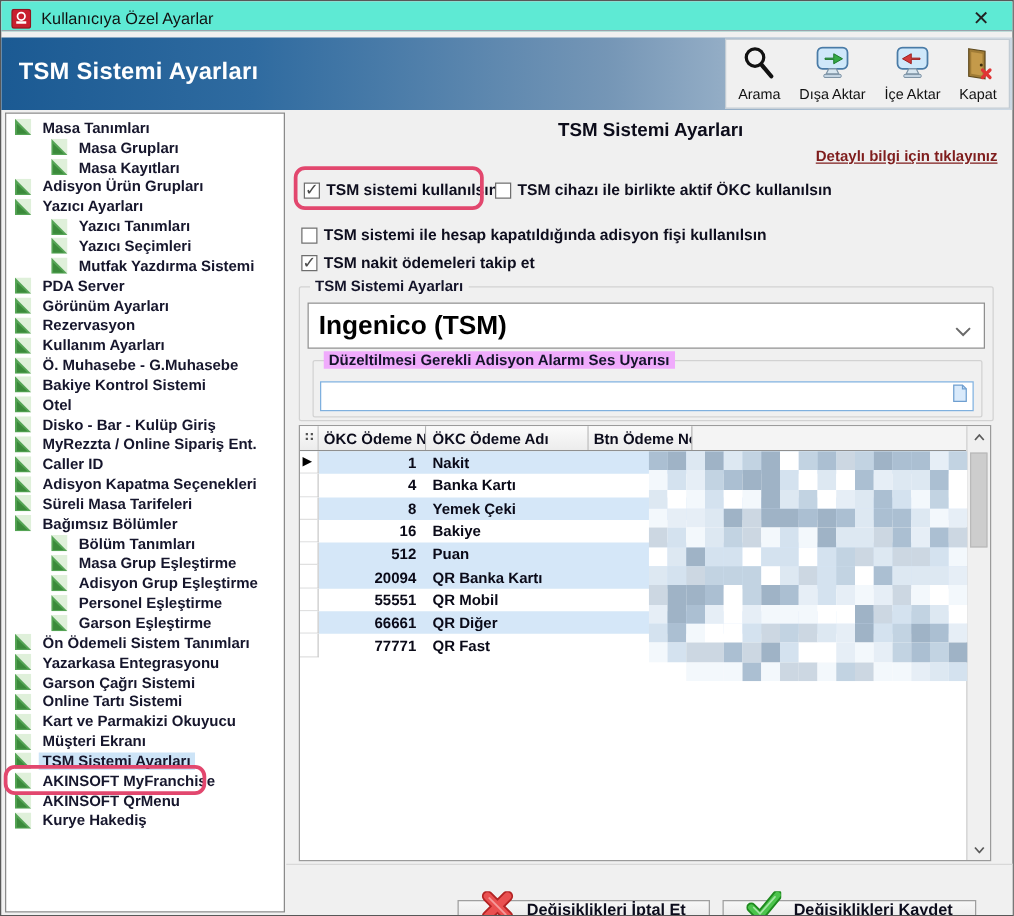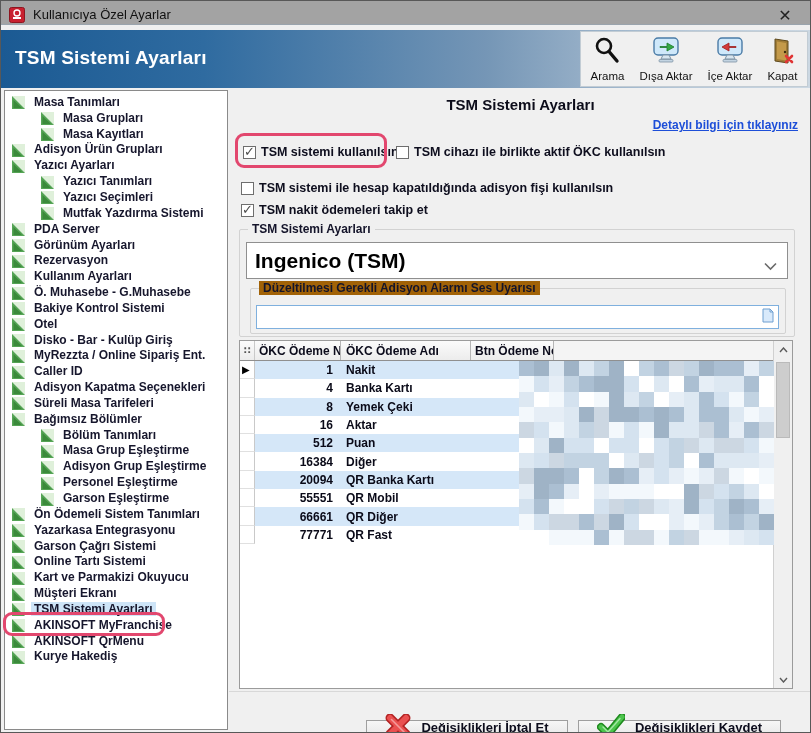--- a/index.html
+++ b/index.html
@@ -4,21 +4,21 @@
 <style>
   html,body{margin:0;padding:0;background:#3a3a3a;}
   *{box-sizing:border-box;}
   .window{
     position:relative;width:811px;height:733px;background:#f0f0f0;
     border:1px solid #585858;overflow:hidden;
     font-family:"Liberation Sans","DejaVu Sans",sans-serif;
     color:#101020;
   }
   
-  .titlebar{position:absolute;left:0;top:0;width:100%;height:24px;background:#a3a3a3;border-bottom:1px solid #9aa4ad;}
+  .titlebar{position:absolute;left:0;top:0;width:100%;height:24px;background:#5eead4;border-bottom:1px solid #9aa4ad;}
   .app-icon{position:absolute;left:8px;top:6px;width:16px;height:16px;}
   .titlebar-text{position:absolute;left:32px;top:6px;font-size:13px;color:#111;}
   .close-btn{position:absolute;right:10px;top:3px;width:30px;height:22px;display:flex;align-items:center;justify-content:center;font-size:16px;color:#222;cursor:pointer;}
   
   .header{position:absolute;left:0;top:29px;width:100%;height:58px;
     background:linear-gradient(to right,#1b5a93 0%,#2f6ba0 25%,#7596b6 60%,#b7c8d8 85%,#ccd8e3 100%);}
   .header-title{position:absolute;left:14px;top:17px;font-size:19px;font-weight:bold;color:#ffffff;letter-spacing:.2px;}
   .toolbar{position:absolute;right:2px;top:1px;width:228px;height:56px;background:#f0f0f0;border:1px solid #c2ccd4;display:flex;align-items:stretch;justify-content:space-around;padding:2px 2px;}
   .tool-btn{display:flex;flex-direction:column;align-items:center;justify-content:space-between;padding:2px 3px;cursor:pointer;}
   .tool-btn .ticon{height:30px;display:flex;align-items:center;justify-content:center;}
@@ -28,21 +28,21 @@
   .tree{position:absolute;left:6px;top:3px;right:2px;}
   .tree-item{position:relative;height:15.85px;display:flex;align-items:center;white-space:nowrap;cursor:pointer;}
   .tree-item .ticonbox{width:13px;height:13px;flex:0 0 13px;margin-right:6px;margin-left:1px;}
   .tree-item.lvl1{padding-left:29px;}
   .tree-item .tlabel{font-size:12px;font-weight:bold;color:#16162c;line-height:14px;padding:0 3px;}
   .tree-item.selected .tlabel{background:#cde4f7;}
   .ann-ring{position:absolute;border:3px solid #e2476e;border-radius:9px;pointer-events:none;z-index:30;}
   
   .content{position:absolute;left:228px;top:87px;width:583px;height:603px;}
   .panel-title{position:absolute;left:0;top:8px;width:100%;text-align:center;font-size:15px;font-weight:bold;color:#0c0c1a;}
-  .info-link{position:absolute;right:14px;top:30px;font-size:12px;font-weight:bold;color:#1d4ed8;text-decoration:underline;cursor:pointer;}
+  .info-link{position:absolute;right:14px;top:30px;font-size:12px;font-weight:bold;color:#7f1d1d;text-decoration:underline;cursor:pointer;}
   .cb{position:absolute;display:flex;align-items:center;cursor:pointer;}
   .cb .box{width:13px;height:13px;background:#fff;border:1px solid #6e6e6e;margin-right:5px;position:relative;flex:0 0 13px;}
   .cb[data-checked="true"] .box::after{content:"✓";position:absolute;left:0px;top:-3px;font-size:13px;font-weight:bold;color:#4c4c4c;}
   .cb .cblabel{font-size:12.5px;font-weight:bold;color:#0e0e1e;white-space:nowrap;}
   .fieldset{position:absolute;border:1px solid #d2d2d2;border-radius:2px;}
   .fieldset .legend{position:absolute;top:-8px;left:8px;background:#f0f0f0;padding:0 4px;font-size:12px;font-weight:bold;color:#14142a;white-space:nowrap;}
   .combo{position:absolute;left:6px;top:12px;right:6px;height:37px;background:#fff;border:1px solid #8f8f8f;display:flex;align-items:center;cursor:pointer;}
   .combo .cval{font-size:21px;font-weight:bold;color:#000;padding-left:8px;}
   .combo .chev{position:absolute;right:10px;top:14px;}
   .sound-box{left:10px;right:8px;top:58px;height:46px;background:#f0f0f0;}
@@ -471,21 +471,21 @@
       <div class="combo">
         <span class="cval">Ingenico (TSM)</span>
         <span class="chev">
           <svg width="13" height="9" viewBox="0 0 13 9">
               <path d="M1 1.5 L6.5 7 L12 1.5" fill="none" stroke="#6a6a6a" stroke-width="1.6"></path>
             </svg>
         </span>
       </div>
 
       <div class="fieldset sound-box">
-        <span class="legend" style="background:#a16207;">Düzeltilmesi Gerekli Adisyon Alarmı Ses Uyarısı</span>
+        <span class="legend" style="background:#f0abfc;">Düzeltilmesi Gerekli Adisyon Alarmı Ses Uyarısı</span>
         <div class="sound-input">
           <span>
             <svg width="12" height="15" viewBox="0 0 12 15">
                 <path d="M1 1 h7 l3 3 v10 h-10 z" fill="#d9eafb" stroke="#6f9fd0" stroke-width="1"></path>
                 <path d="M8 1 v3 h3" fill="none" stroke="#6f9fd0" stroke-width="1"></path>
               </svg>
           </span>
         </div>
       </div>
     </div>
@@ -517,35 +517,28 @@
           <div class="grow odd">
             <div class="c-sel"></div>
             <div class="gcell c-no">8</div>
             <div class="gcell c-adi">Yemek Çeki</div>
             <div class="gcell c-btn"></div>
             <div class="gcell c-acik"></div>
           </div>
           <div class="grow">
             <div class="c-sel"></div>
             <div class="gcell c-no">16</div>
-            <div class="gcell c-adi">Aktar</div>
+            <div class="gcell c-adi">Bakiye</div>
             <div class="gcell c-btn"></div>
             <div class="gcell c-acik"></div>
           </div>
           <div class="grow odd">
             <div class="c-sel"></div>
             <div class="gcell c-no">512</div>
             <div class="gcell c-adi">Puan</div>
-            <div class="gcell c-btn"></div>
-            <div class="gcell c-acik"></div>
-          </div>
-          <div class="grow">
-            <div class="c-sel"></div>
-            <div class="gcell c-no">16384</div>
-            <div class="gcell c-adi">Diğer</div>
             <div class="gcell c-btn"></div>
             <div class="gcell c-acik"></div>
           </div>
           <div class="grow odd">
             <div class="c-sel"></div>
             <div class="gcell c-no">20094</div>
             <div class="gcell c-adi">QR Banka Kartı</div>
             <div class="gcell c-btn"></div>
             <div class="gcell c-acik"></div>
           </div>

